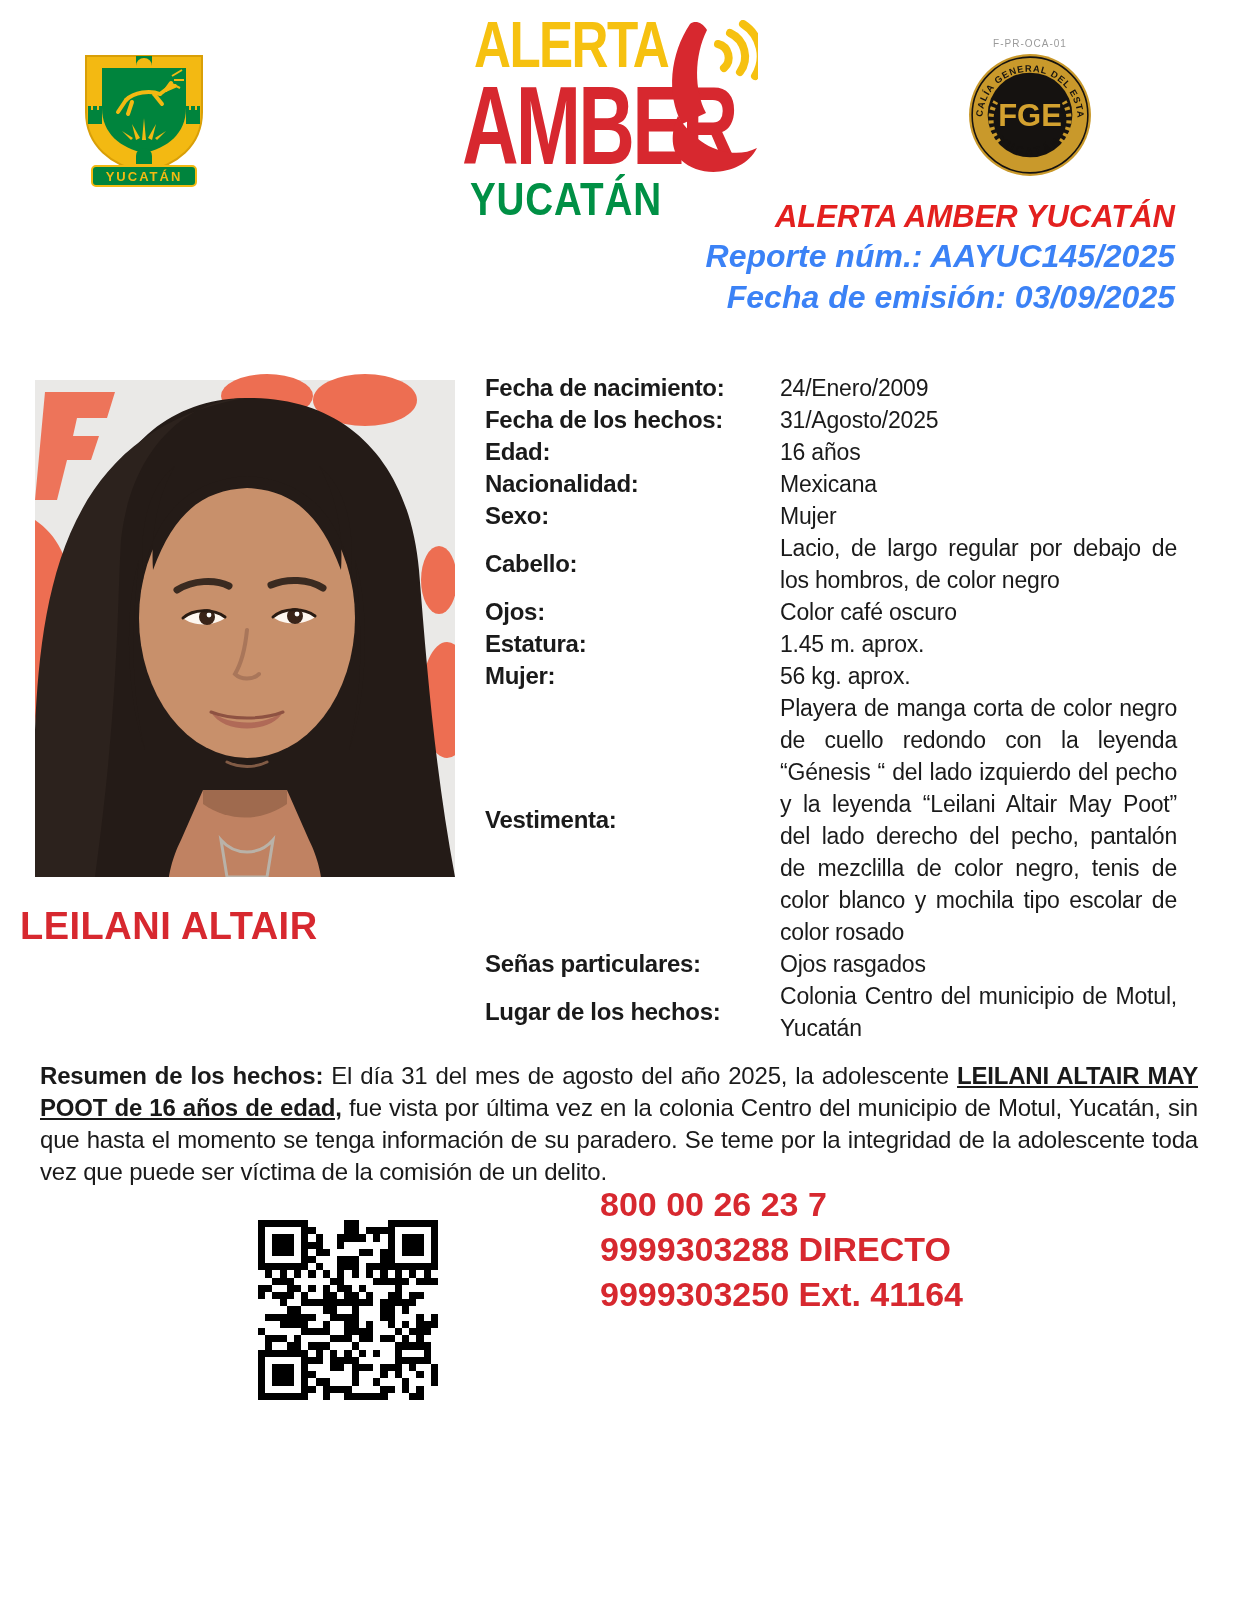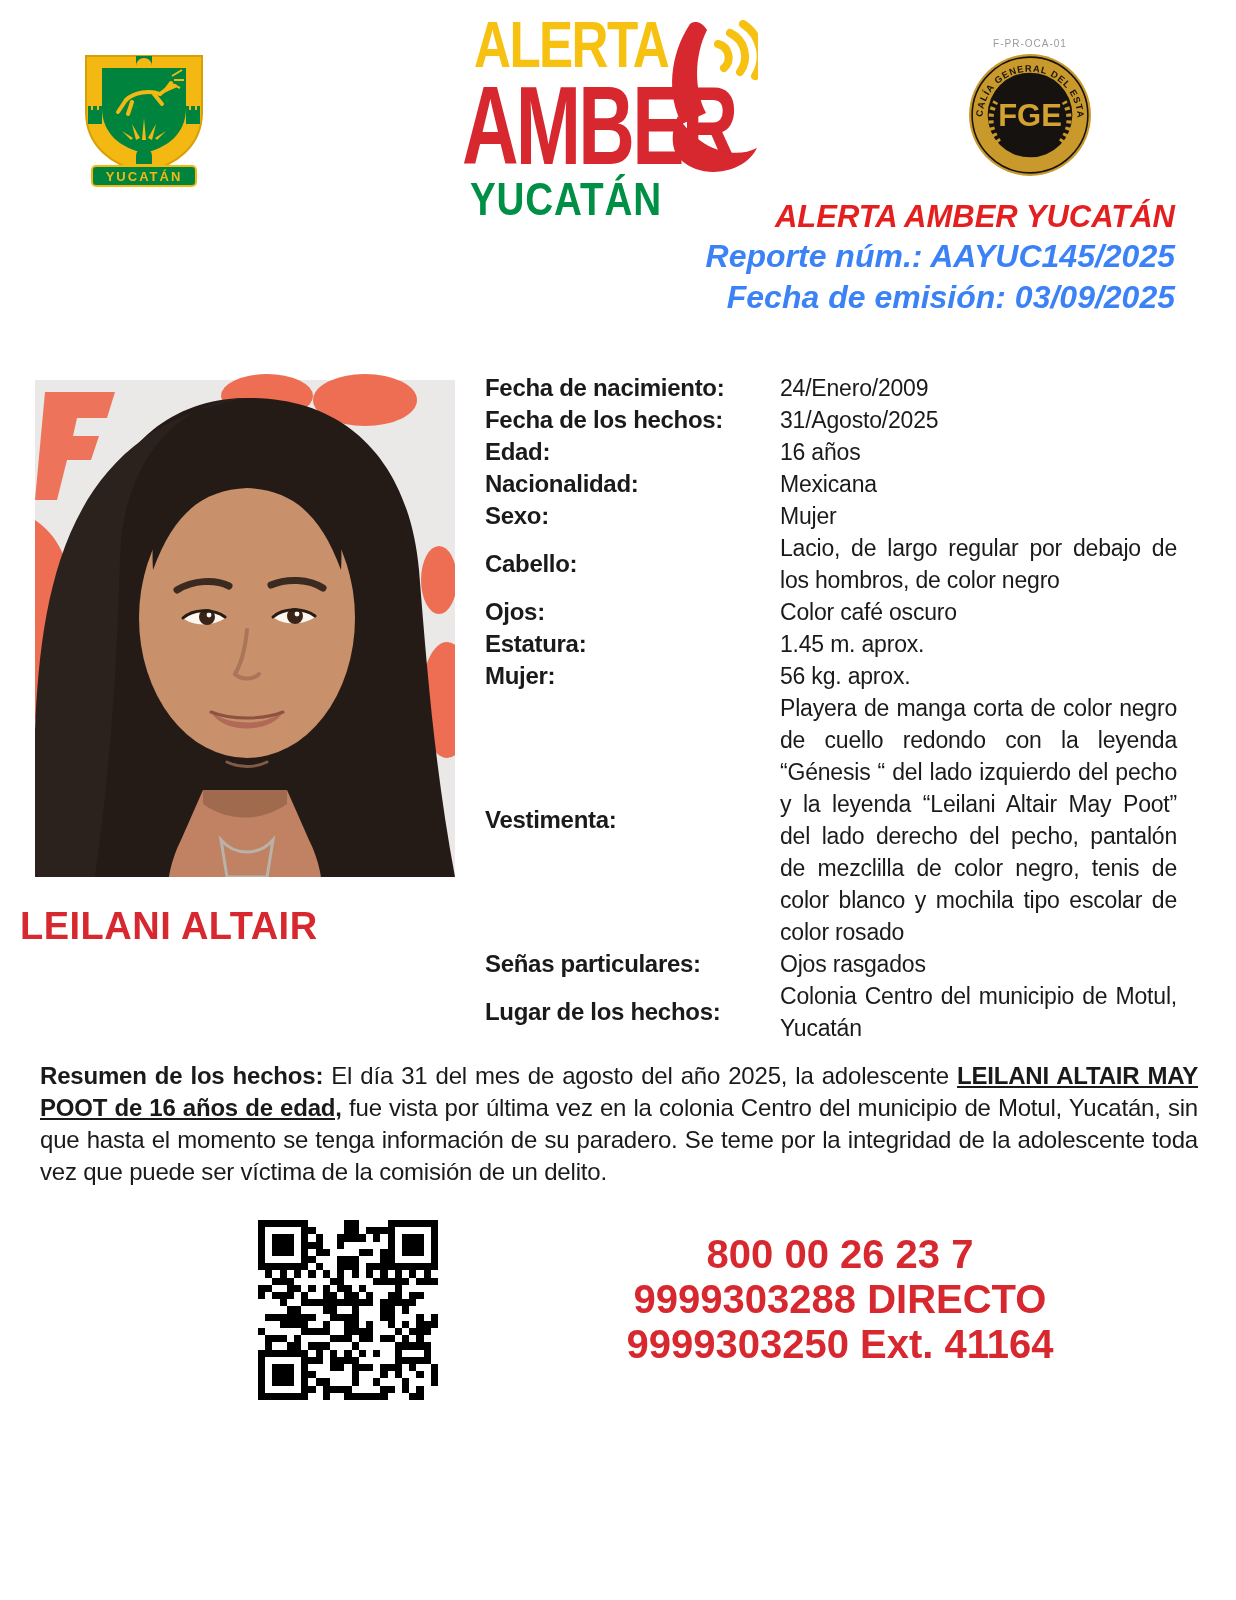--- a/index.html
+++ b/index.html
@@ -31,22 +31,22 @@
   .frow { display:flex;align-items:center; }
   .flabel { flex:none; width:295px; font-weight:bold; font-size:24px; line-height:32px; letter-spacing:-0.3px; }
   .fvalue { flex:1; font-size:23px; line-height:32px; text-align:justify; letter-spacing:-0.2px; }
   
   .summary { position:absolute; left:40px; top:1036px; width:1158px;
              font-size:24px; line-height:32px; text-align:justify; letter-spacing:-0.2px; }
   .summary b { font-weight:bold; }
   .summary .hl { font-weight:bold; text-decoration:underline; }
   
   .qr { position:absolute; left:258px; top:1220px; width:180px; height:180px; }
-  .phones { position:absolute; left:600px; top:1232px; width:480px; text-align:center;
-            color:#d7282f; font-weight:bold; font-size:40px; line-height:45px; }
+  .phones { position:absolute; left:600px; top:1182px; width:480px; 
+            color:#d7282f; font-weight:bold; font-size:34px; line-height:45px; }
 </style>
 </head>
 <body>
 
 <div class="poster">
 
   <svg class="crest" viewBox="0 0 152 142">
     <path d="M18 8 h116 v56 c0 34 -26 54 -58 60 C44 118 18 98 18 64 Z" fill="#f3b912" stroke="#d99f07" stroke-width="2"></path>
     <path d="M34 20 h84 v40 c0 26 -19 40 -42 45 C53 100 34 86 34 60 Z" fill="#00843d"></path>
 

